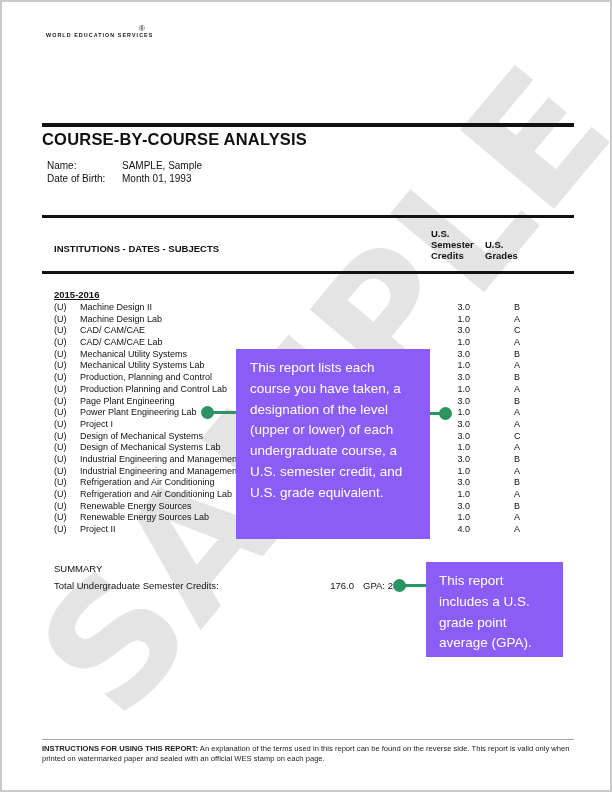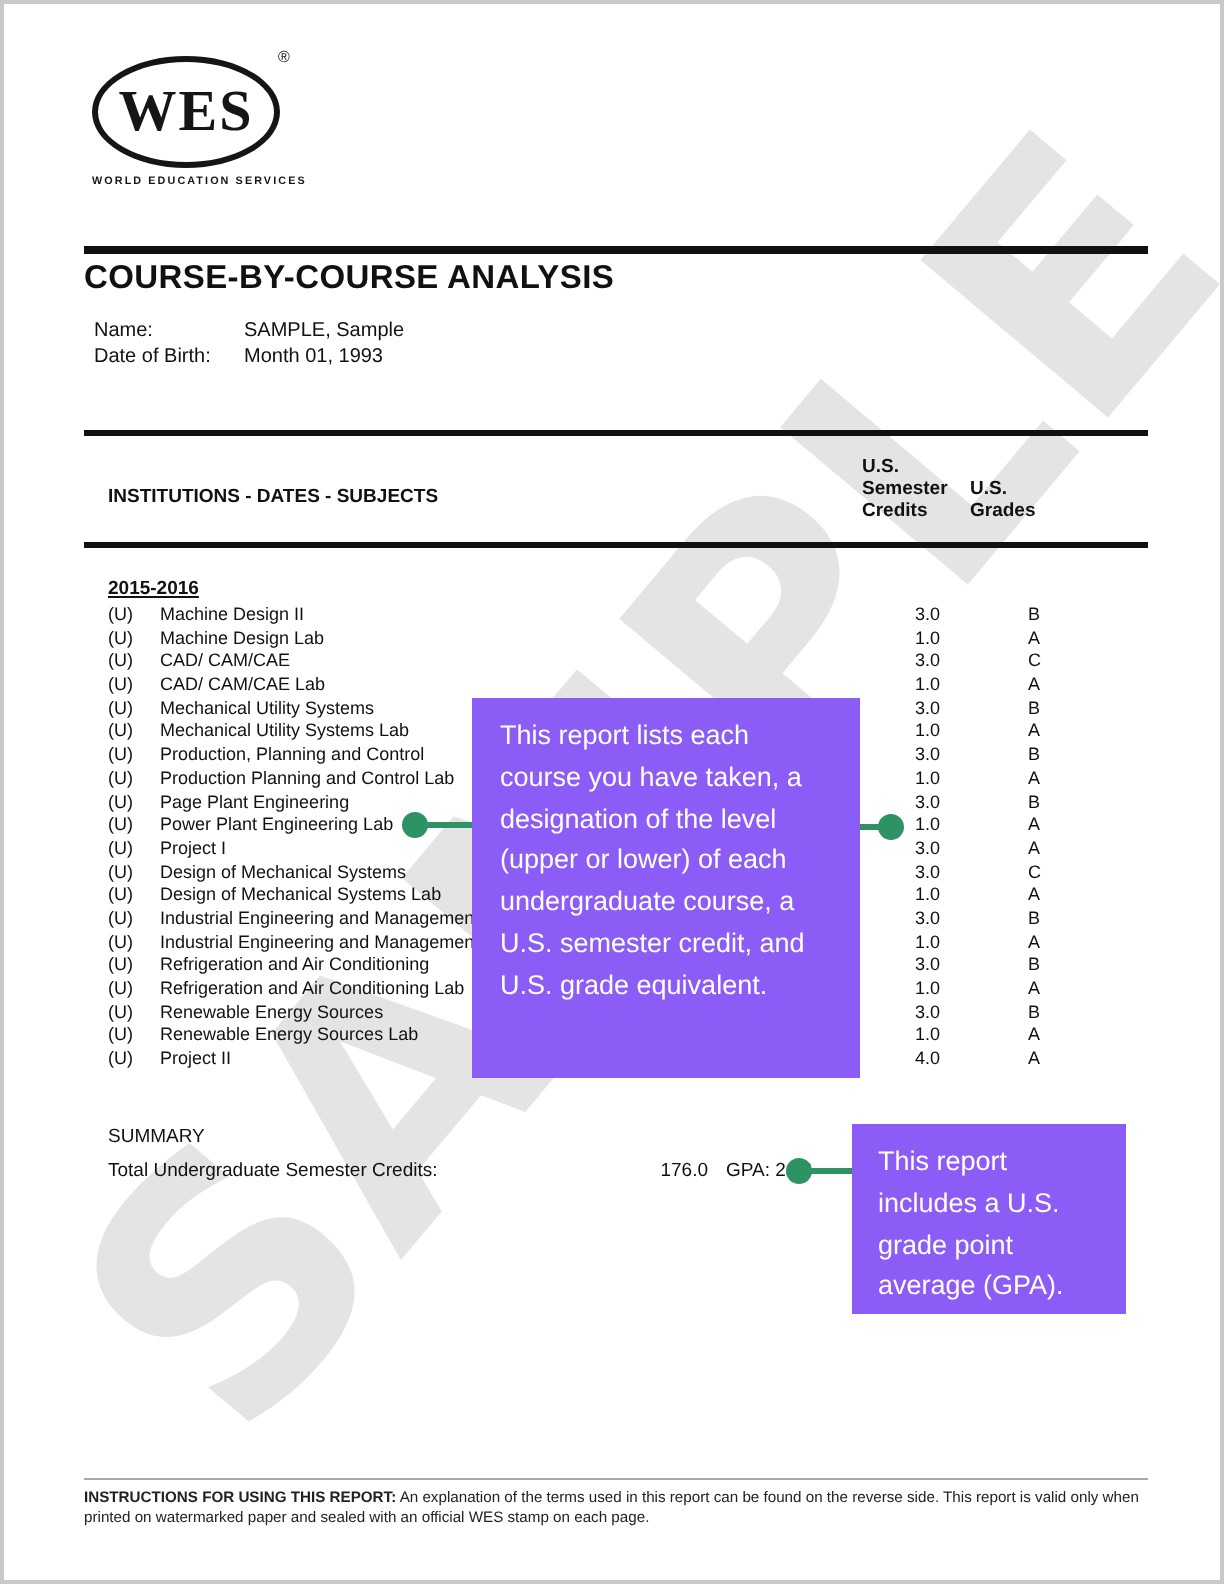--- a/index.html
+++ b/index.html
@@ -80,23 +80,20 @@
   .footer-text b{font-weight:bold;}
 </style>
 </head>
 <body>
 
 <div class="page">
 
   <div class="watermark">SAMPLE</div>
 
   <div class="abs z1 logo">
-    <div class="logo-oval">
-      <span class="logo-text">WES</span>
-    </div>
     <span class="logo-reg">®</span>
     <div class="logo-tagline">WORLD EDUCATION SERVICES</div>
   </div>
 
   <div class="abs z1 rule rule-title"></div>
   <h1 class="abs z1 title">COURSE-BY-COURSE ANALYSIS</h1>
 
   <div class="abs z1 info-left">
     <div>
       <span class="lbl">Name:</span><span>SAMPLE, Sample</span>

